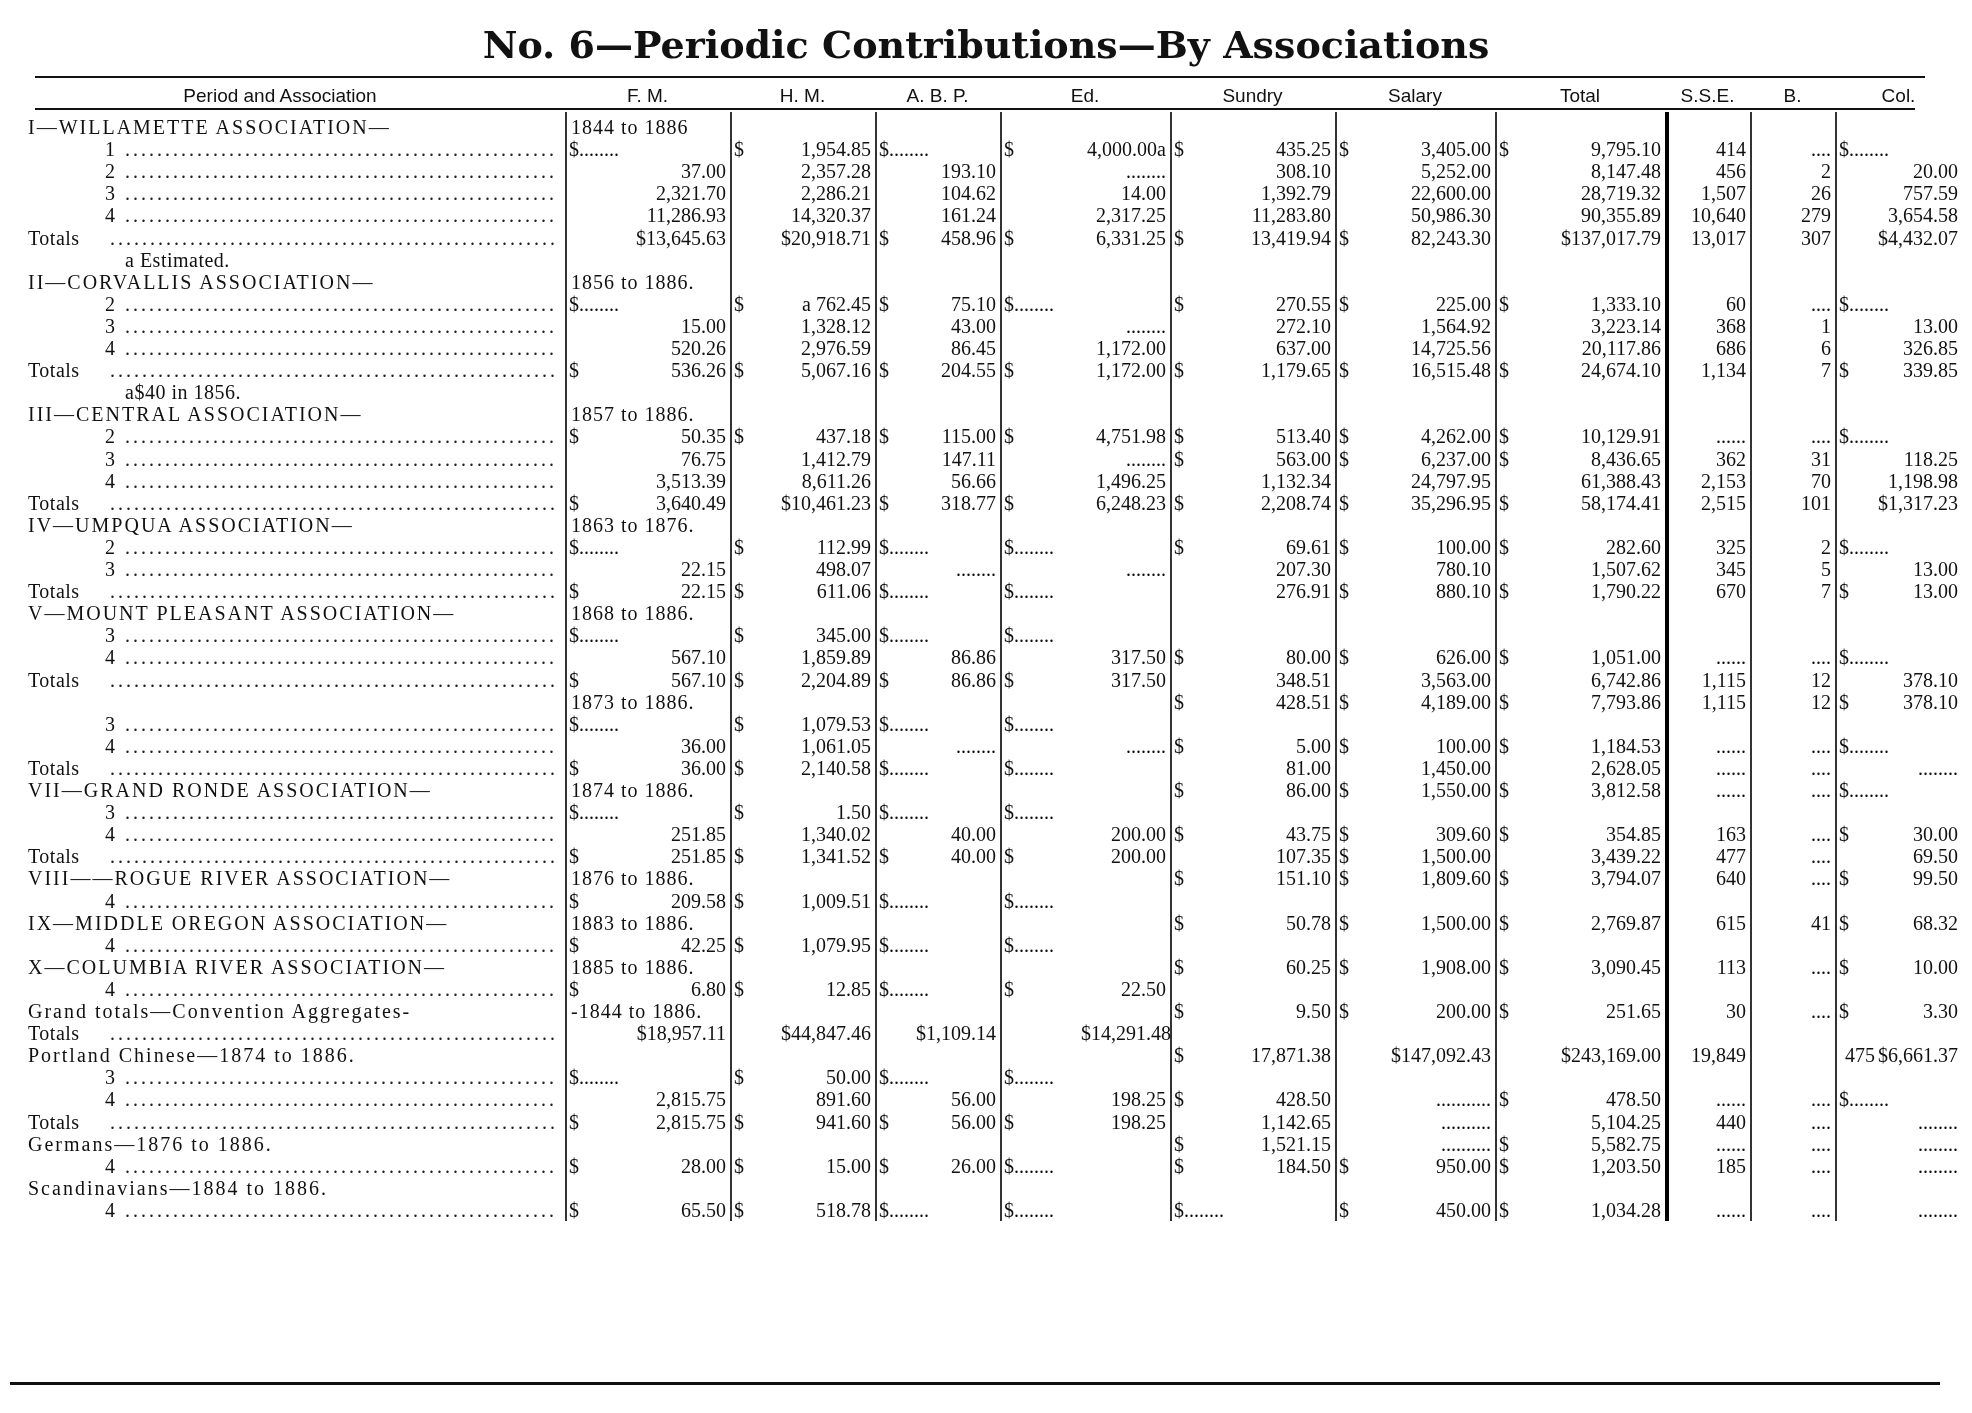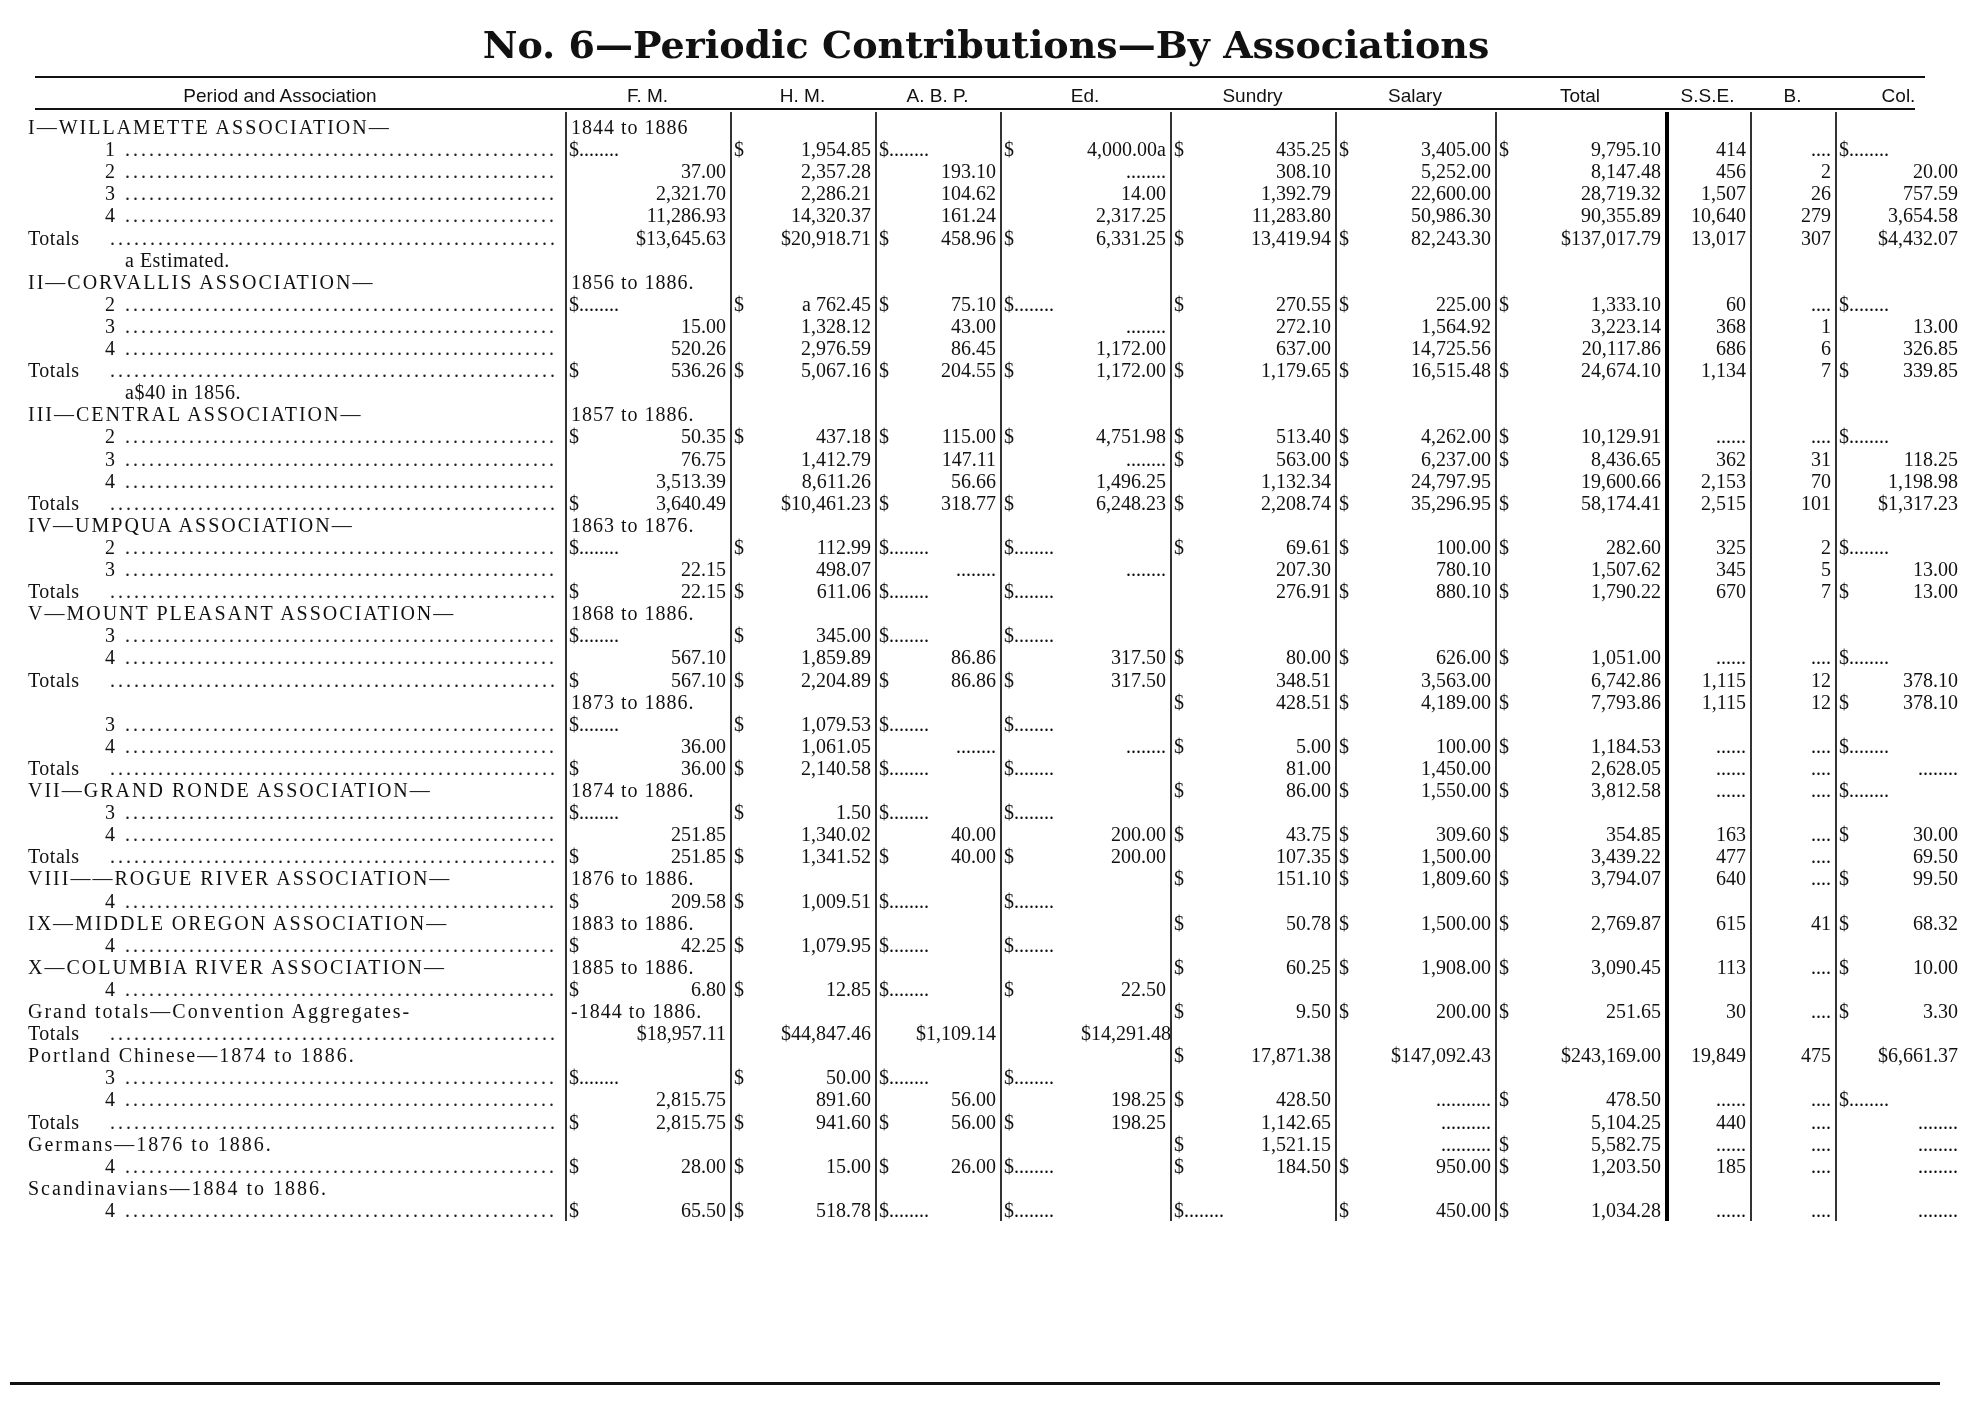--- a/index.html
+++ b/index.html
@@ -498,21 +498,21 @@
       <span class="cell" style="left: 1000px; width: 170px;">
         <span class="val">1,496.25</span>
       </span>
       <span class="cell" style="left: 1170px; width: 165px;">
         <span class="val">1,132.34</span>
       </span>
       <span class="cell" style="left: 1335px; width: 160px;">
         <span class="val">24,797.95</span>
       </span>
       <span class="cell" style="left: 1495px; width: 170px;">
-        <span class="val">19,600.66</span>
+        <span class="val">61,388.43</span>
       </span>
       <span class="cell" style="left: 1665px; width: 85px;">
         <span class="val">2,153</span>
       </span>
       <span class="cell" style="left: 1750px; width: 85px;">
         <span class="val">70</span>
       </span>
       <span class="cell" style="left: 1835px; width: 127px;">
         <span class="val">1,198.98</span>
       </span>
@@ -1185,21 +1185,21 @@
       </span>
       <span class="cell" style="left: 1335px; width: 160px;">
         <span class="val">$147,092.43</span>
       </span>
       <span class="cell" style="left: 1495px; width: 170px;">
         <span class="val">$243,169.00</span>
       </span>
       <span class="cell" style="left: 1665px; width: 85px;">
         <span class="val">19,849</span>
       </span>
-      <span class="cell" style="left: 1750px; width: 85px;">
+      <span class="cell" style="left: 1750px; width: 85px; padding-left: 44px;">
         <span class="val">475</span>
       </span>
       <span class="cell" style="left: 1835px; width: 127px;">
         <span class="val">$6,661.37</span>
       </span>
     </div>
     <div class="row" style="top: 1066.3px;">
       <span class="lbl sub">3</span>
       <span class="dots" style="left: 125px; width: 432px;">................................................................................</span>
       <span class="cell" style="left: 565px; width: 165px;">

